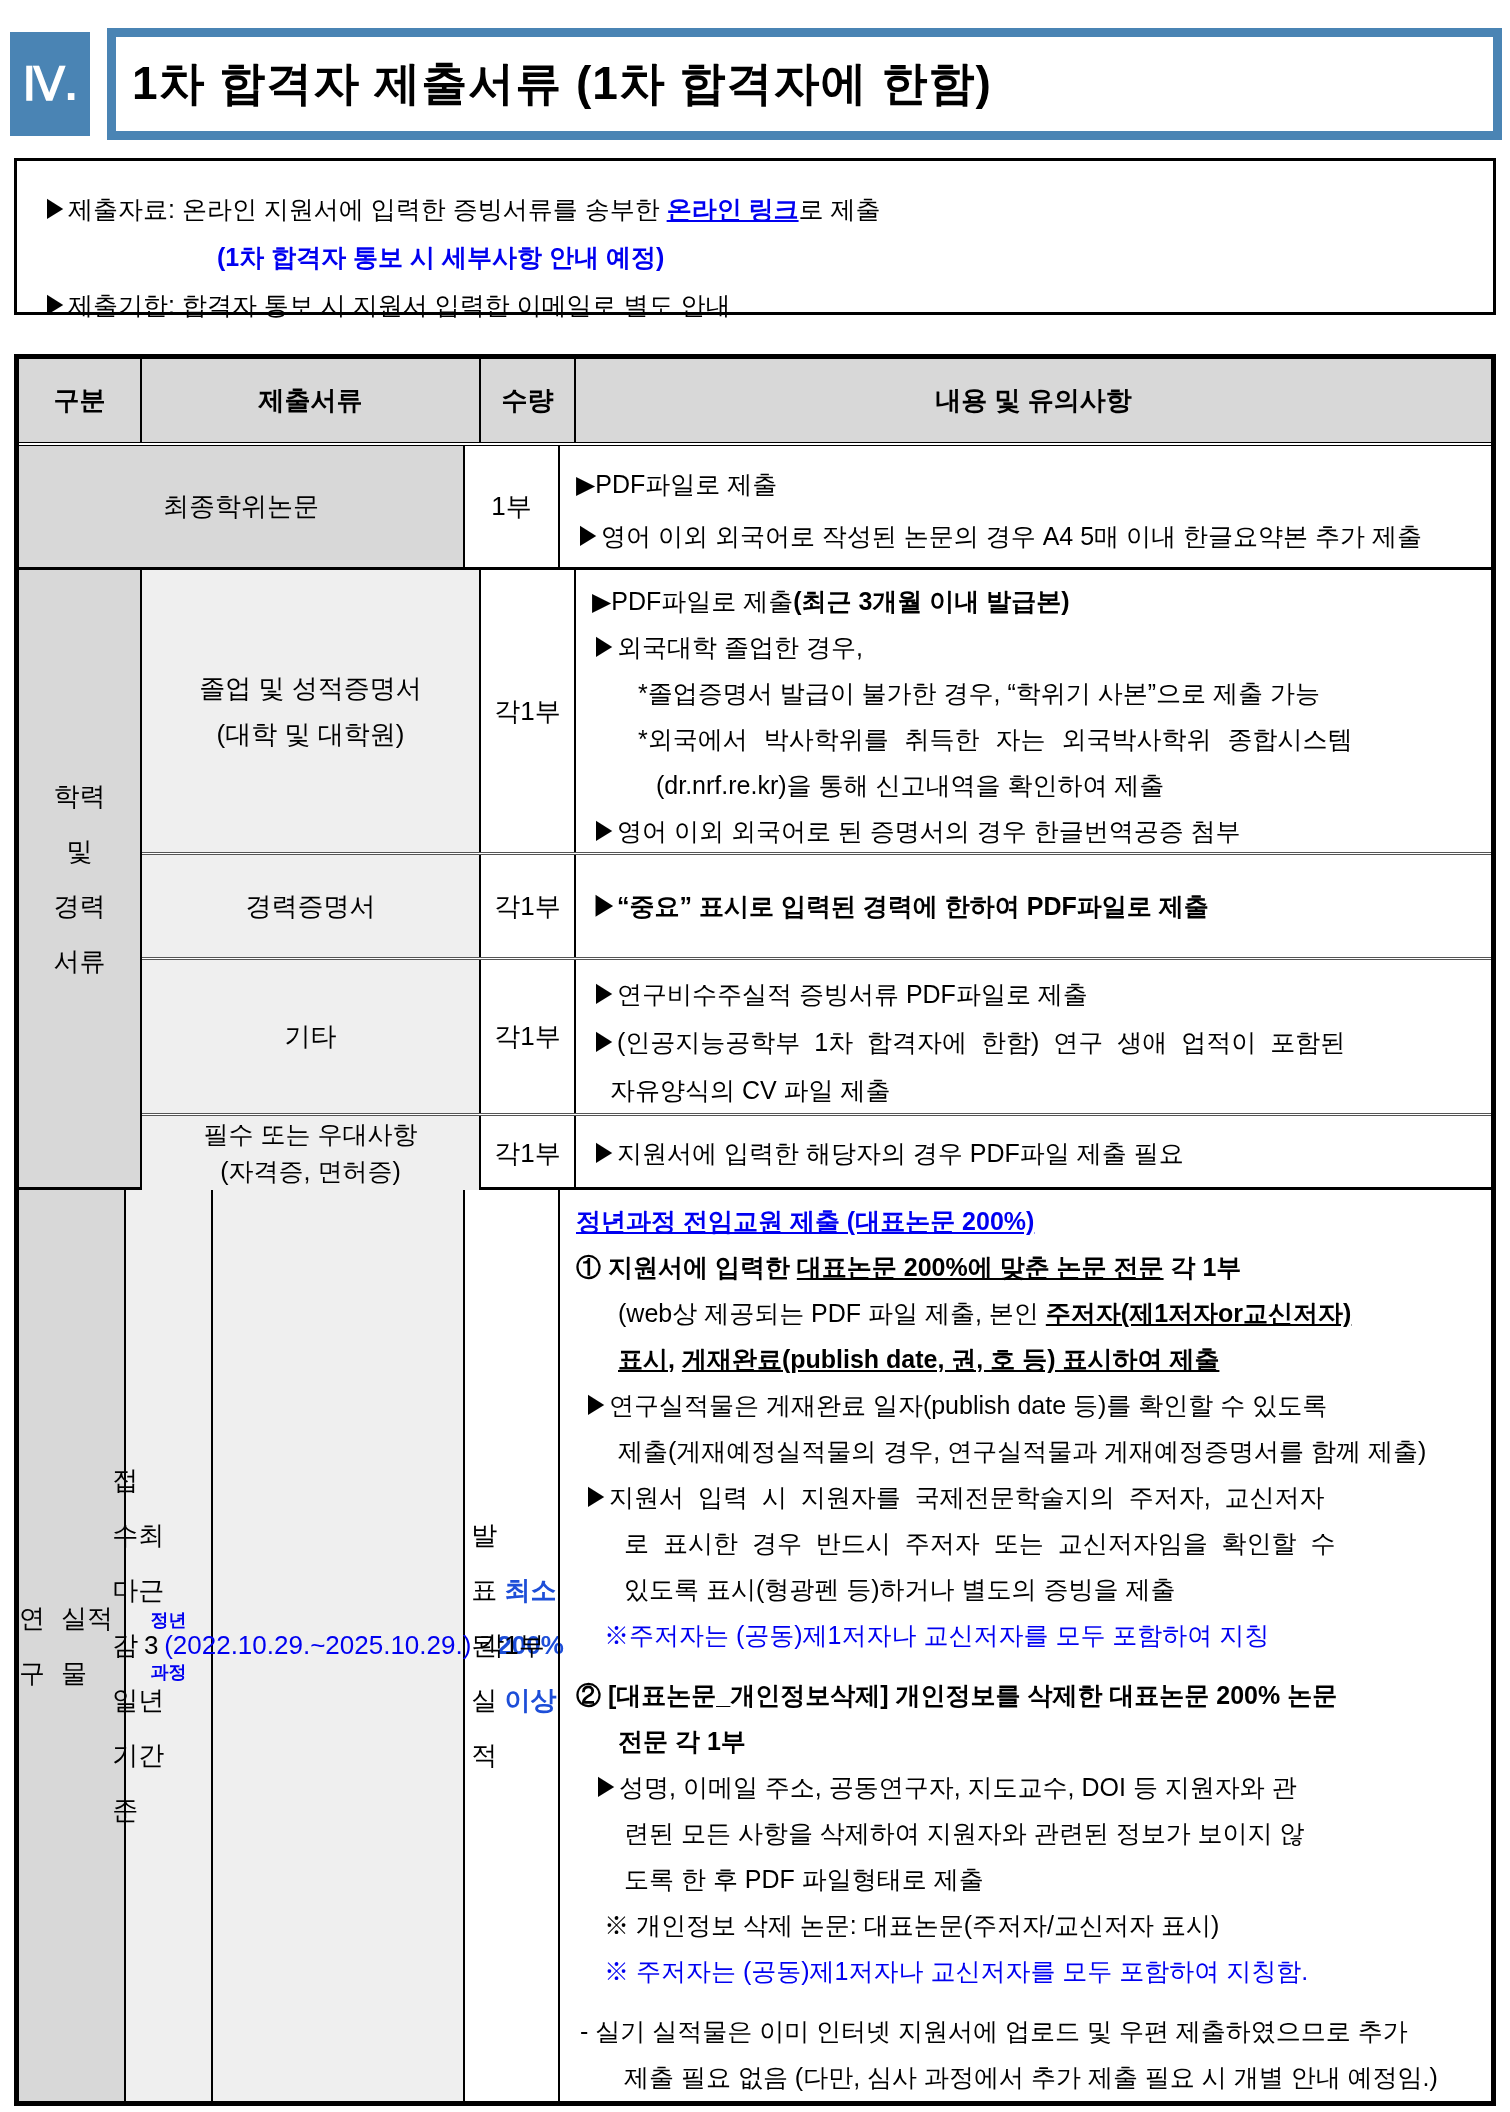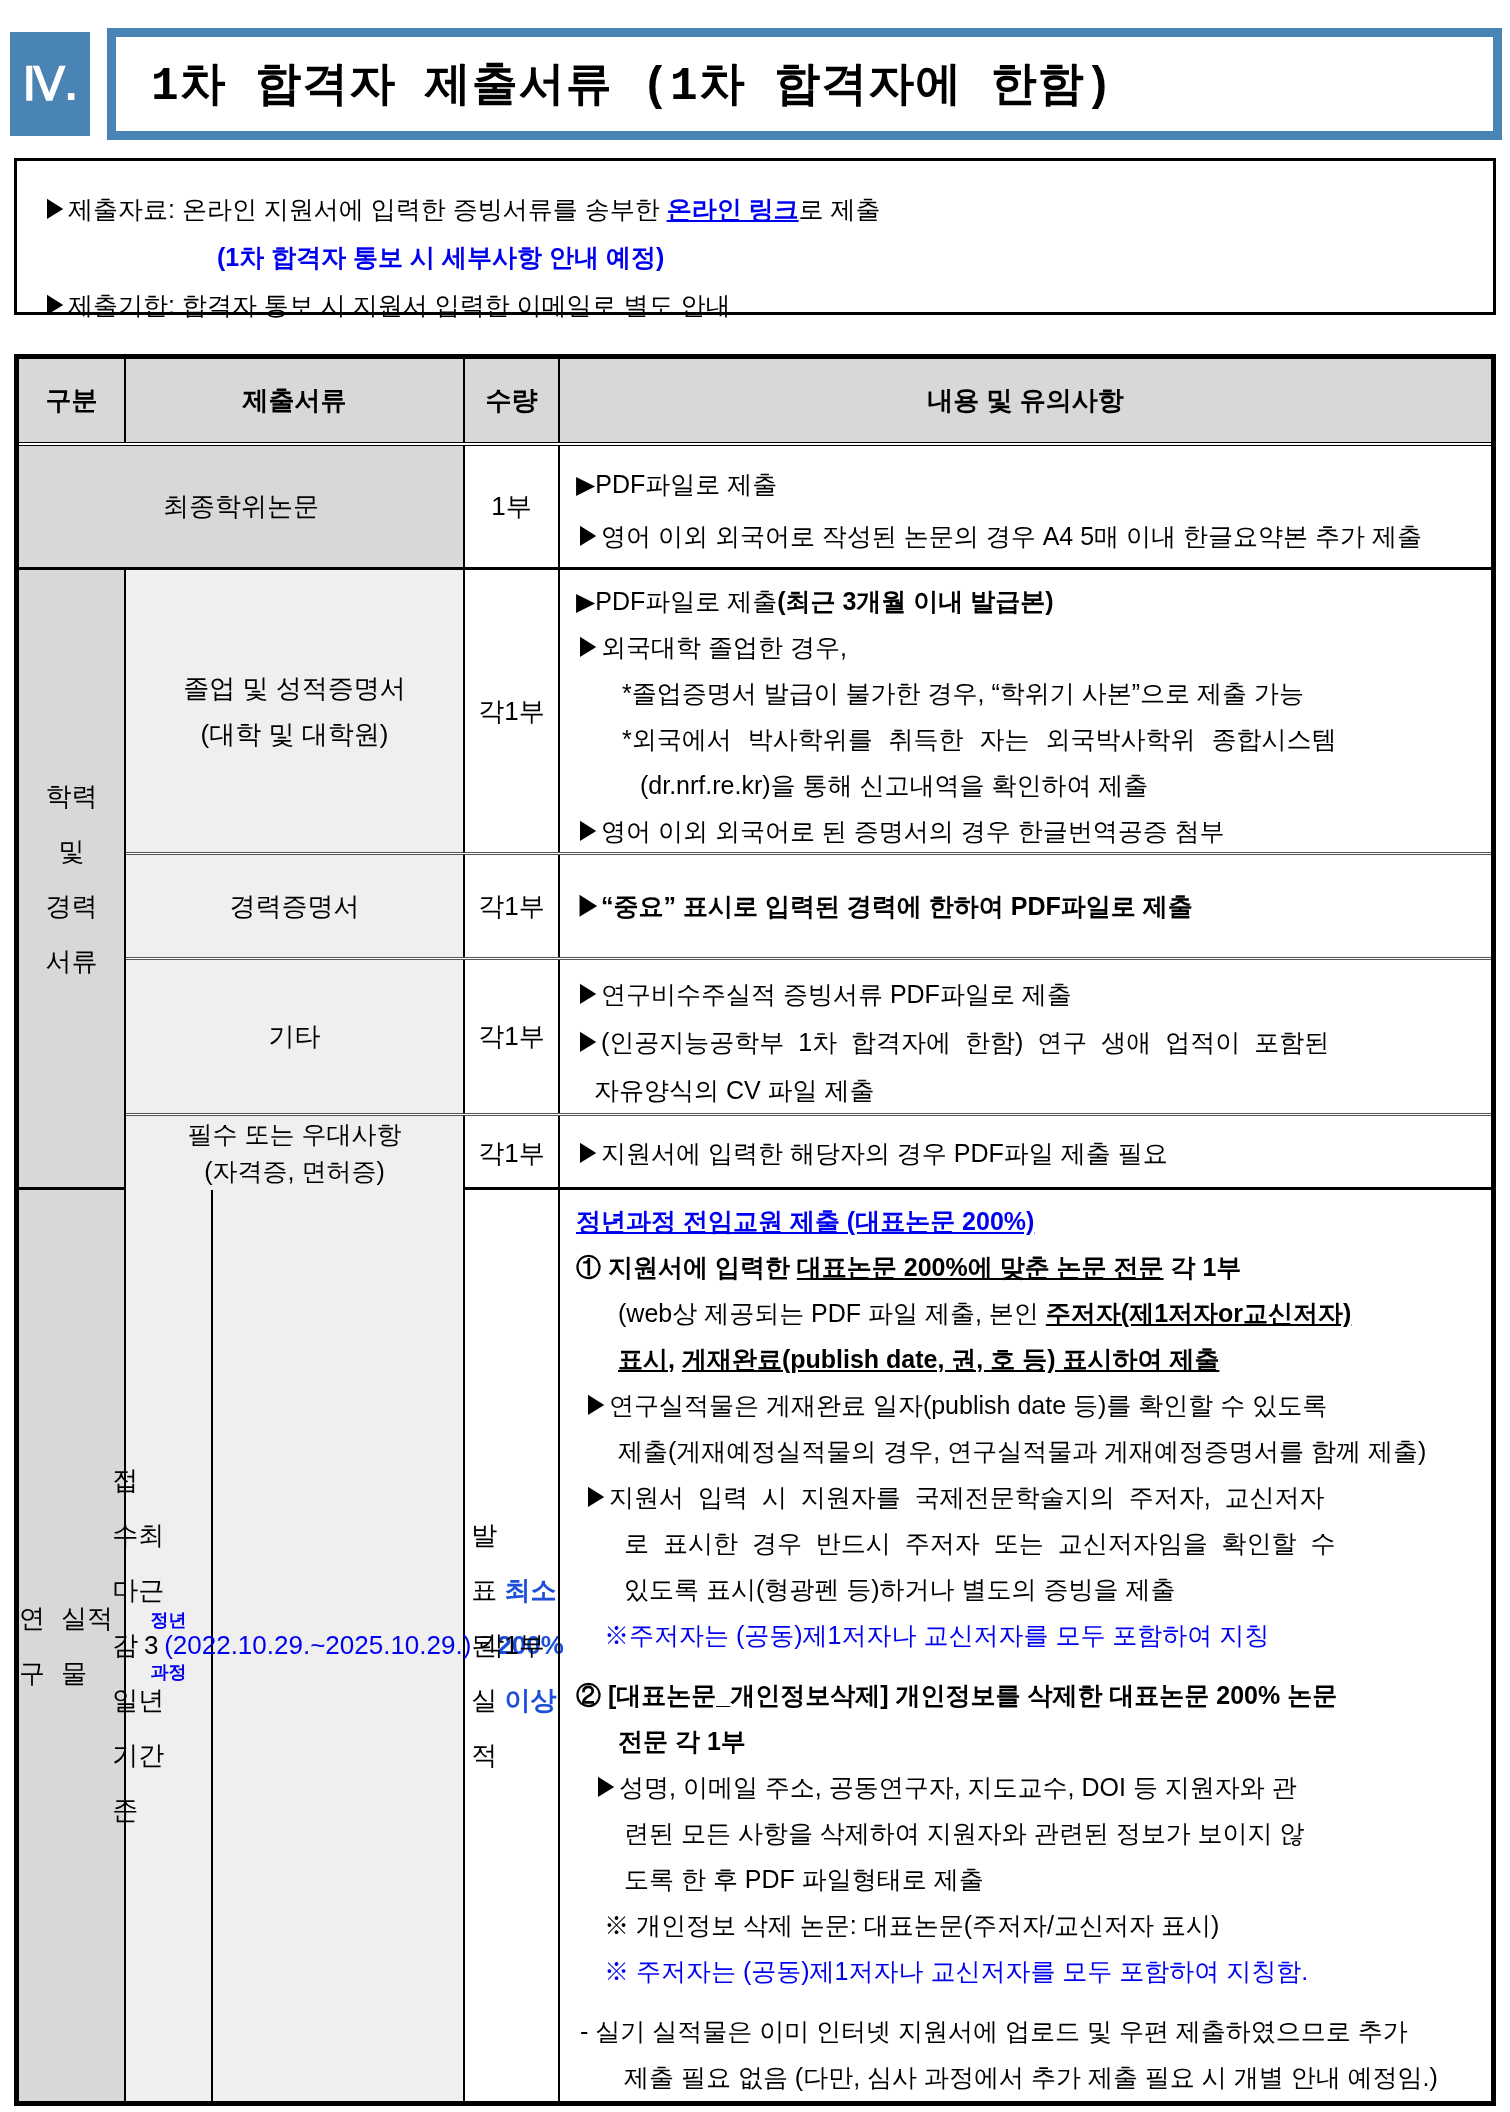--- a/index.html
+++ b/index.html
@@ -5,39 +5,39 @@
   html,body{margin:0;padding:0;background:#fff;}
   body{width:1510px;height:2112px;overflow:hidden;
        font-family:"Liberation Sans",sans-serif;color:#000;}
   .page{position:relative;width:1510px;height:2112px;background:#fff;}
 
   
   .titlebar{position:absolute;top:28px;left:10px;width:1492px;height:112px;display:flex;}
   .secno{width:80px;height:104px;margin-top:4px;background:#4a84b4;color:#fff;
          font-size:46px;font-weight:bold;display:flex;align-items:center;justify-content:center;}
   .titlebox{flex:1;margin-left:17px;border:9px solid #4a84b4;background:#fff;
-            display:flex;align-items:center;padding-left:35px;box-sizing:border-box;font-family:Liberation Mono, monospace;}
+            display:flex;align-items:center;padding-left:16px;box-sizing:border-box;}
   .titlebox span{font-size:46px;font-weight:800;letter-spacing:1px;}
 
   
   .notice{position:absolute;top:158px;left:14px;width:1482px;height:157px;
           border:3px solid #000;box-sizing:border-box;padding-top:24px;font-size:25px;}
   .nline{line-height:48px;padding-left:26px;white-space:nowrap;}
   .n2{padding-left:200px;color:#0000f0;font-weight:bold;}
   .link{color:#0000f0;font-weight:bold;text-decoration:underline;cursor:pointer;}
 
   
   .tbl{position:absolute;top:354px;left:14px;width:1482px;height:1752px;
        border:5px solid #000;box-sizing:border-box;display:flex;flex-direction:column;}
   .band{display:flex;box-sizing:border-box;flex-shrink:0;}
   .cell{border-right:2px solid #000;box-sizing:border-box;}
   .last{border-right:none;}
   .g1{background:#d8d8d8;}
   .g2{background:#efefef;}
-  .c1{width:107px;font-family:Liberation Serif, serif;} .c2{width:339px;} .c3{width:95px;} .c4{flex:1;}
+  .c1{width:123px;font-family:Liberation Serif, serif;} .c2{width:339px;} .c3{width:95px;} .c4{flex:1;}
   .cm{width:446px;} .rc1{width:107px;} .rc2{width:87px;} .rc3{width:252px;}
 
   .hband{height:87px;border-bottom:4px double #000;}
   .hc{display:flex;align-items:center;justify-content:center;
       font-size:26px;font-weight:bold;background:#d8d8d8;}
 
   .r1{height:124px;border-bottom:3px solid #000;}
   .cc{display:flex;align-items:center;justify-content:center;font-size:26px;text-align:center;}
   .cc2{display:flex;flex-direction:column;align-items:center;justify-content:center;
        font-size:26px;text-align:center;line-height:46px;}

